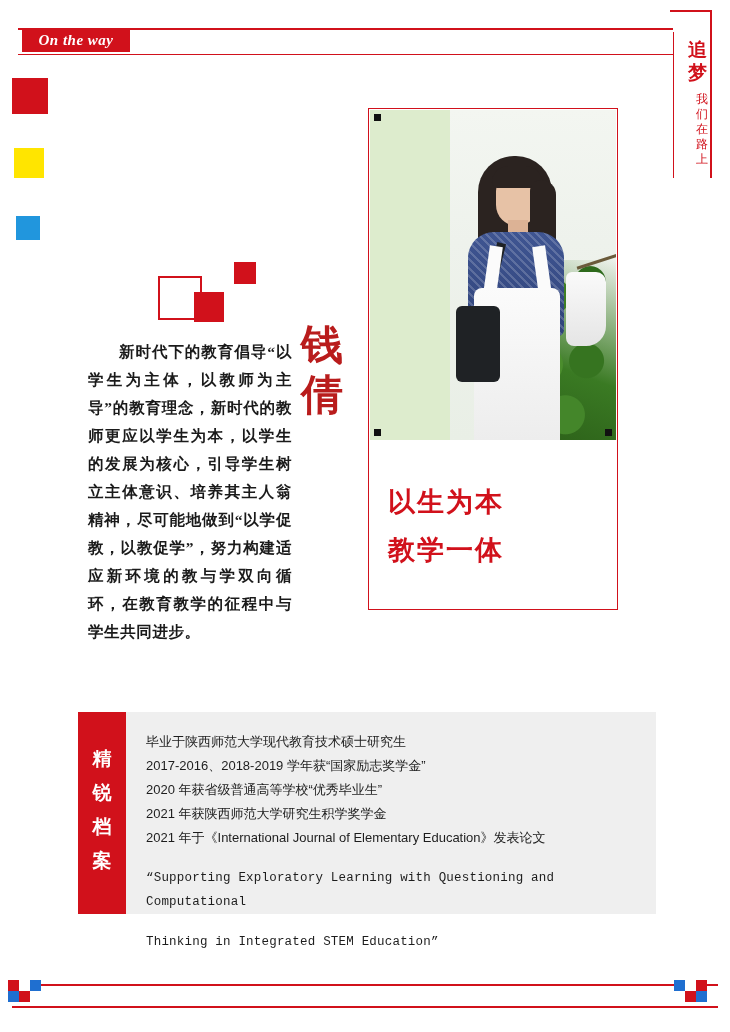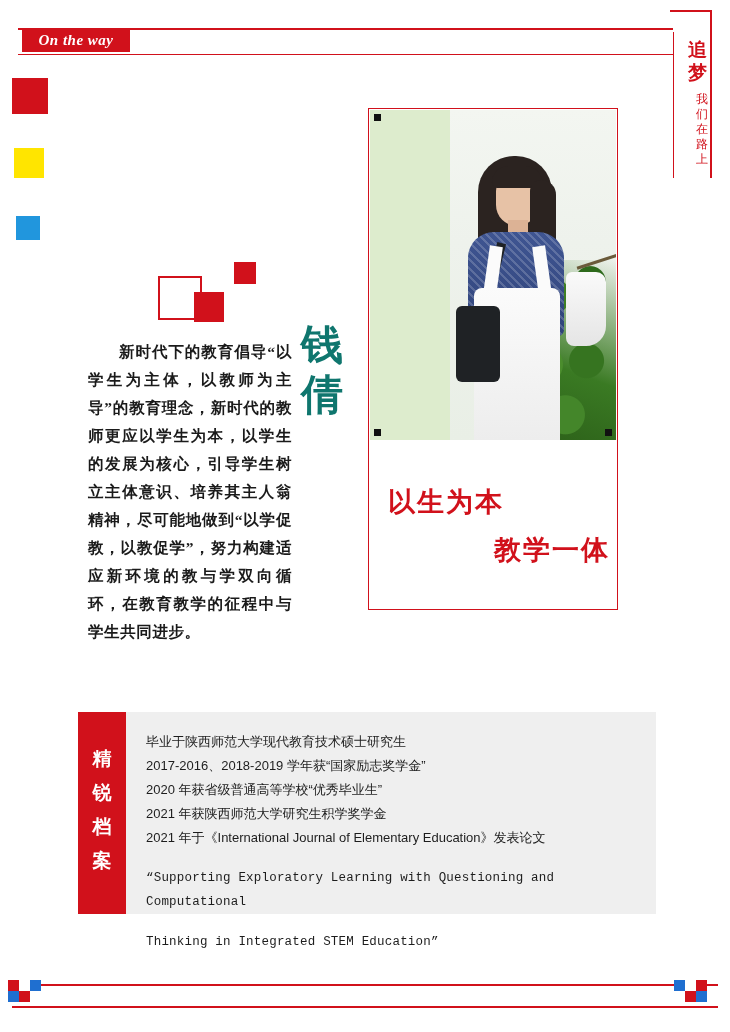--- a/index.html
+++ b/index.html
@@ -160,21 +160,21 @@
     width: 30px; height: 30px;
     background: #d1111b;
   }
 
   
   .name-vertical {
     position: absolute;
     left: 296px;
     top: 320px;
     width: 52px;
-    color: #0f766e;
+    color: #b91c1c;
     font-family: "Liberation Serif", serif;
     font-weight: bold;
     font-size: 42px;
     line-height: 50px;
     text-align: center;
     letter-spacing: 0;
   }
 
   
   .body-text {
@@ -349,21 +349,20 @@
     width: 222px;
     color: #d1111b;
     font-family: "Liberation Serif", serif;
     font-weight: bold;
     font-size: 27px;
     line-height: 48px;
     letter-spacing: 2px;
   }
   .slogan .line2 {
     display: block;
-    text-align: right;
   }
 
   
   .archive {
     position: absolute;
     left: 78px;
     top: 712px;
     width: 578px;
     height: 202px;
     background: #efefef;

